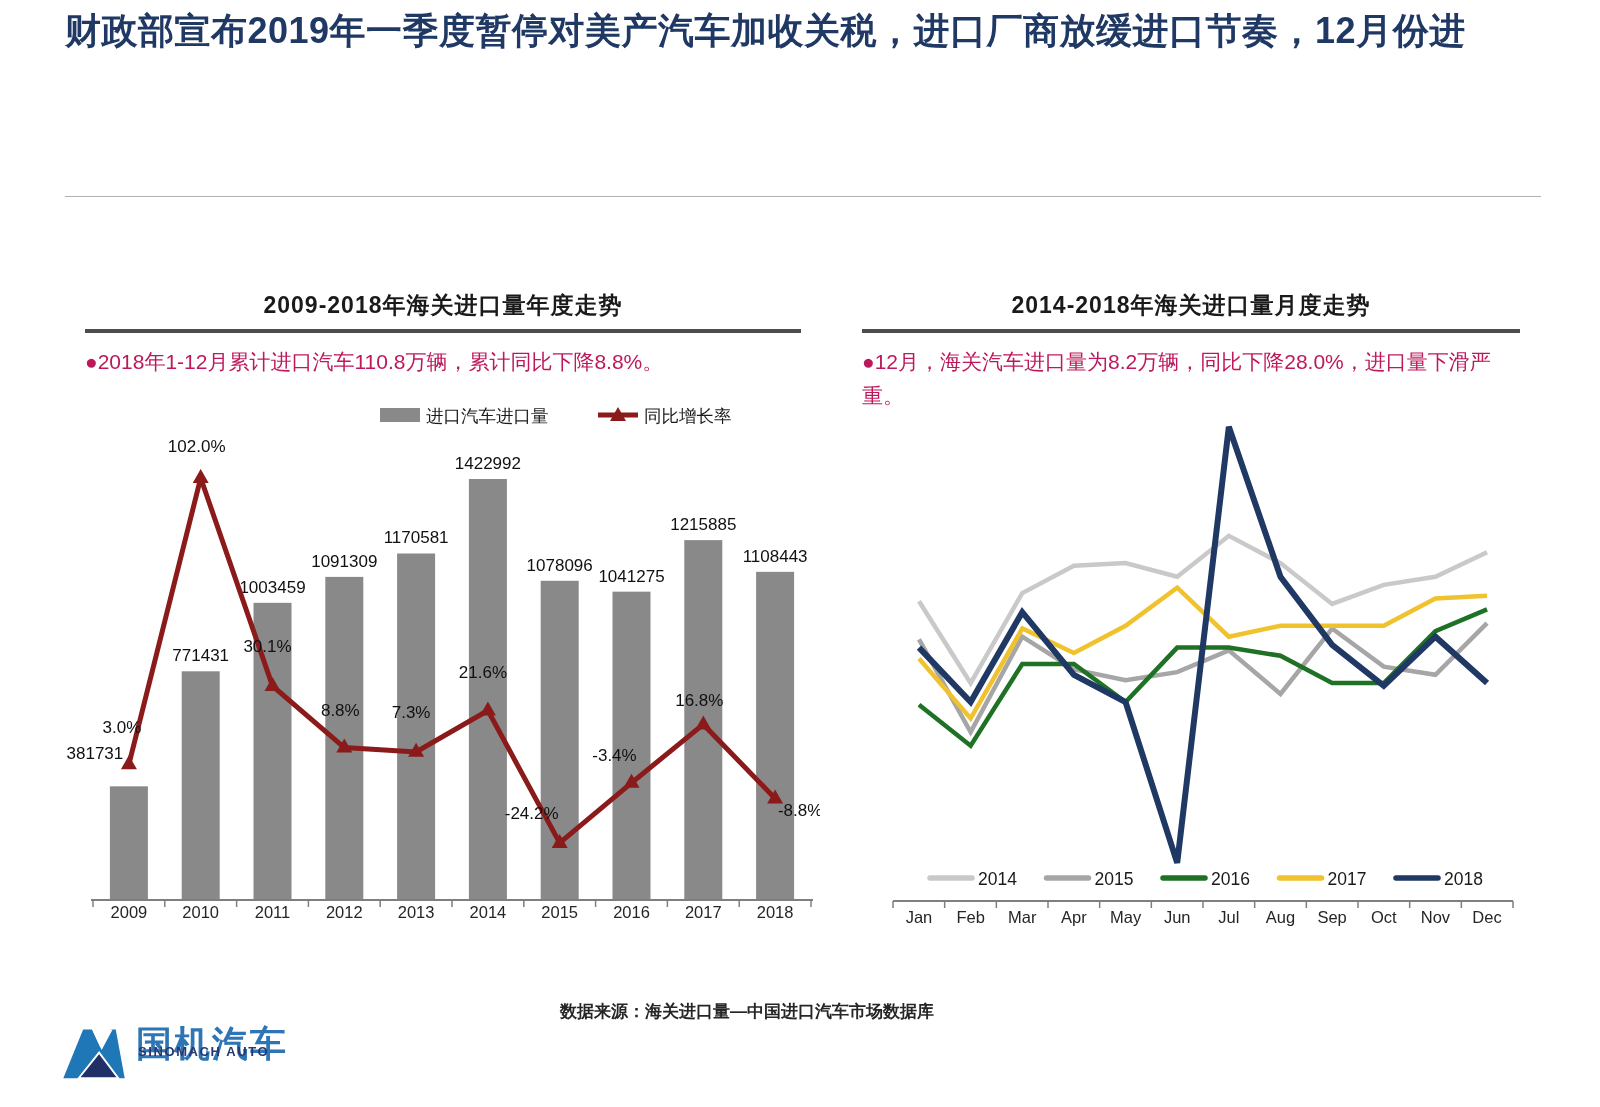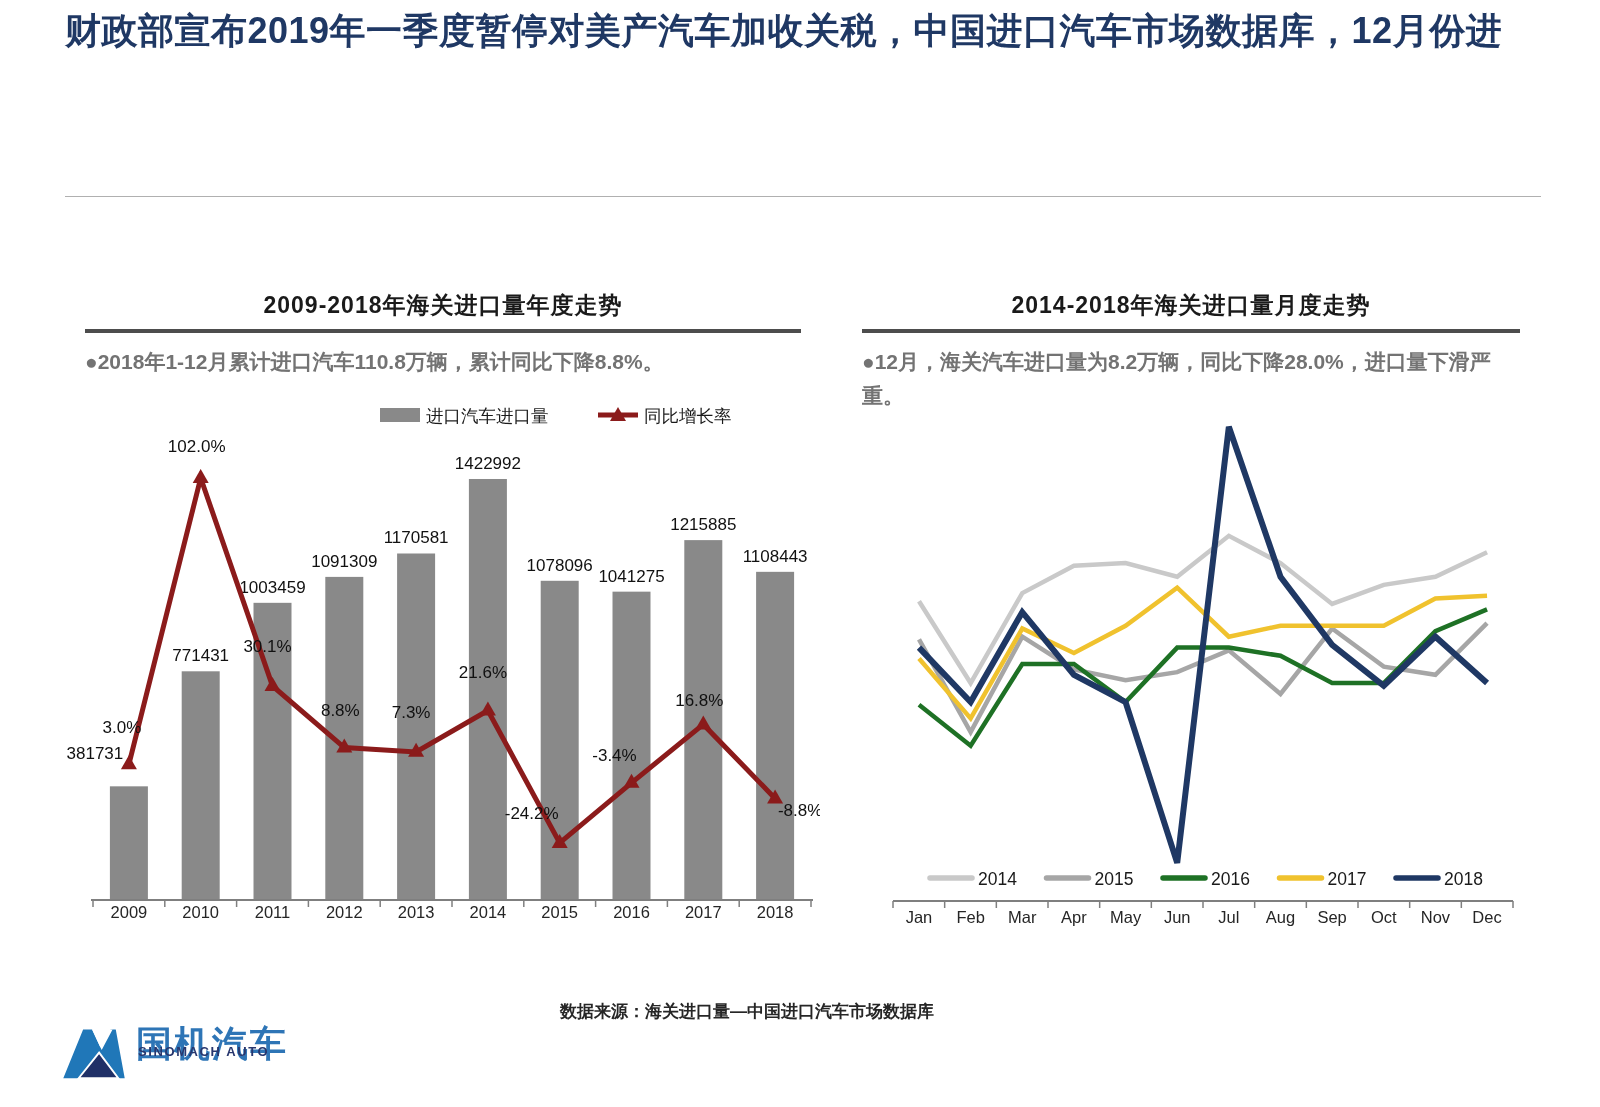--- a/index.html
+++ b/index.html
@@ -6,36 +6,36 @@
   body{font-family:"Liberation Sans","DejaVu Sans",sans-serif;}
   #slide{position:relative;width:1600px;height:1107px;background:#ffffff;overflow:hidden;}
   .hdr{position:absolute;left:65px;top:8px;width:1478px;color:#1F3864;
        font-size:36px;font-weight:bold;line-height:45px;letter-spacing:0.5px;}
   .hdr-rule{position:absolute;left:65px;top:196px;width:1476px;height:1px;background:#b0b0b0;}
   .panel{position:absolute;top:258px;}
   .panel-left{left:85px;width:716px;}
   .panel-right{left:862px;width:658px;}
   .c-title{font-size:23px;font-weight:bold;color:#1a1a1a;text-align:center;letter-spacing:1px;margin-top:32px;}
   .c-rule{height:4px;background:#4d4d4d;margin-top:8px;}
-  .c-bullet{margin-top:12px;font-size:21px;font-weight:bold;color:#737373;line-height:1.6;}
+  .c-bullet{margin-top:12px;font-size:21px;font-weight:normal;color:#be185d;line-height:1.6;}
   svg text{font-family:"Liberation Sans","DejaVu Sans",sans-serif;}
   .src{position:absolute;left:560px;top:1000px;width:480px;text-align:left;
        font-size:17px;font-weight:bold;color:#262626;}
   .logo{position:absolute;left:62px;top:1020px;width:300px;height:70px;}
   .logo-cn{position:absolute;left:74px;top:0px;font-size:36px;font-weight:bold;color:#2E75B6;letter-spacing:2px;}
   .logo-en{position:absolute;left:76px;top:24px;font-size:13px;font-weight:bold;color:#28376E;letter-spacing:1.6px;}
   .logo-icon{position:absolute;left:0;top:4px;}
 </style>
 </head>
 <body>
 
 <div id="slide">
 
   <div class="hdr">
-    <div>财政部宣布2019年一季度暂停对美产汽车加收关税，中国进口汽车市场数据库，12月份进</div>
+    <div>财政部宣布2019年一季度暂停对美产汽车加收关税，进口厂商放缓进口节奏，12月份进</div>
   </div>
   <div class="hdr-rule"></div>
 
   <div class="panel panel-left">
     <div class="c-title">2009-2018年海关进口量年度走势</div>
     <div class="c-rule"></div>
     <div class="c-bullet">●2018年1-12月累计进口汽车110.8万辆，累计同比下降8.8%。</div>
   </div>
 
   <div class="panel panel-right">

